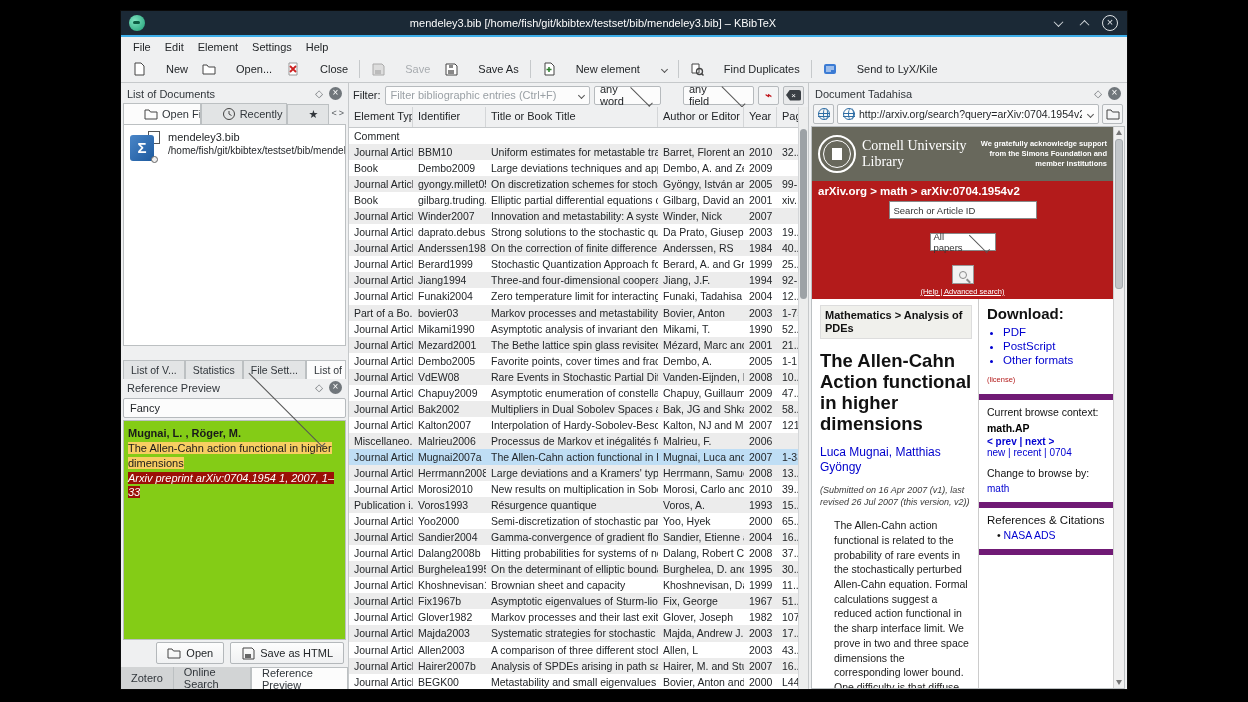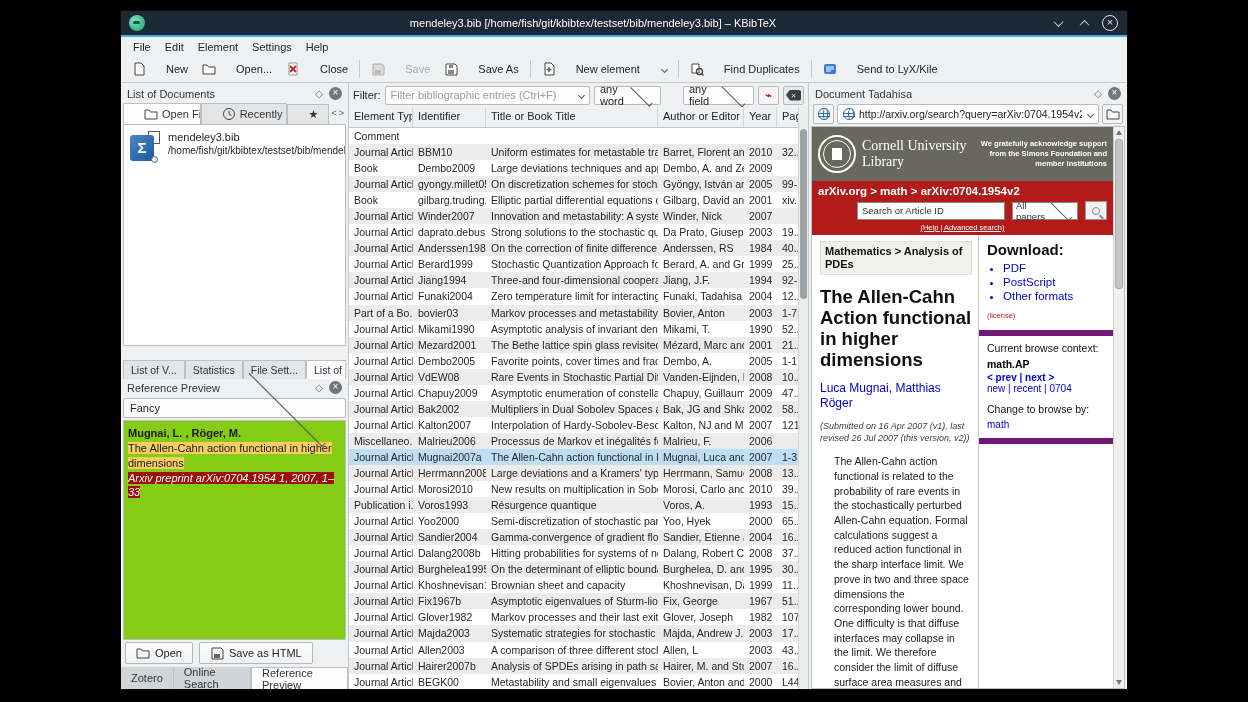--- a/index.html
+++ b/index.html
@@ -51,21 +51,21 @@
   .mtab { padding:3px 7px; border:1px solid #bcc0c2; border-bottom:none; background:#e2e4e5; white-space:nowrap; overflow:hidden; }
   .mtab.sel { background:#fcfcfc; }
   
   .fancy { height:20px; margin:2px 0; background:#fcfcfc; border:1px solid #b6babd; border-radius:2px; display:flex; align-items:center; font-size:11px; color:#232629; padding:0 6px; flex:none; }
   .fancy span { flex:1; }
   
   .ref-preview { flex:1; background:#84cc16; border:1px solid #bcc0c2; padding:5px 4px; font-size:11px; line-height:1.35; overflow:hidden; }
   .ref-authors { color:#1a1a1a; font-weight:600; }
   .ref-title { background:#f8ce62; color:#1a1a1a; display:inline; }
   .ref-src { background:#9b1007; color:#fff; font-style:italic; display:inline; }
-  .ref-buttons { height:26px; display:flex; gap:6px; align-items:center; padding:2px; flex:none; }
+  .ref-buttons { height:26px; display:flex; justify-content:flex-end; gap:6px; align-items:center; padding:2px; flex:none; }
   .pushbtn { display:flex; align-items:center; gap:5px; font-size:11px; color:#232629; background:linear-gradient(#fdfdfd,#f0f1f2); border:1px solid #b4b8bb; border-radius:2px; padding:3px 10px; }
   .bottom-tabs { display:flex; align-items:stretch; height:22px; font-size:11px; color:#31363b; flex:none; margin:1px -2px 0 -2px; background:#e6e7e8; }
   .btab { padding:4px 10px; display:flex; align-items:center; background:#d2d4d5; border-right:1px solid #bcc0c2; }
   .btab.sel { background:#fcfcfc; border:1px solid #bcc0c2; border-bottom:none; }
   
   .filter-row { height:24px; display:flex; align-items:center; gap:4px; padding:2px 4px; font-size:11px; color:#232629; flex:none; }
   .fcombo { flex:1; height:19px; background:#fcfcfc; border:1px solid #b6babd; border-radius:2px; display:flex; align-items:center; padding:0 5px; min-width:0; }
   .fcombo .ph { flex:1; color:#9aa0a5; overflow:hidden; white-space:nowrap; }
   .fselect { width:67px; height:19px; background:#fcfcfc; border:1px solid #b6babd; border-radius:2px; display:flex; align-items:center; padding:0 5px; flex:none; }
   .fselect span { flex:1; }
@@ -91,21 +91,21 @@
   .webview { flex:1; background:#fff; border:1px solid #bcc0c2; position:relative; overflow:hidden; display:flex; flex-direction:column; min-height:0; }
   .web-inner { position:absolute; left:0; top:0; right:11px; bottom:0; overflow:hidden; }
   .cu-banner { height:54px; background:#68685c; display:flex; align-items:center; padding:4px 6px; gap:6px; }
   .seal { width:38px; height:38px; border-radius:50%; border:2px solid #fff; position:relative; flex:none; }
   .seal:after { content:""; position:absolute; inset:3px; border:1px solid #fff; border-radius:50%; }
   .seal:before { content:""; position:absolute; left:12px; top:11px; width:10px; height:12px; background:#fff; z-index:1; }
   .cu-text { font-family:"Liberation Serif",serif; color:#fff; font-size:14px; line-height:1.15; flex:none; }
   .cu-note { flex:1; color:#fff; font-size:7.5px; font-weight:bold; text-align:right; line-height:1.3; }
   .arx-red { background:#b31b1b; color:#fff; padding:4px 6px 3px 6px; }
   .arx-bread { font-size:11.5px; font-weight:bold; }
-  .arx-searchrow { display:flex; justify-content:flex-end; gap:7px; margin-top:4px; align-items:center; }
+  .arx-searchrow { display:flex; justify-content:flex-end; gap:14px; margin-top:4px; align-items:center;flex-direction:column; }
   .arx-input { width:148px; height:18px; background:#fff; border:1px solid #888; font-size:9.5px; color:#333; display:flex; align-items:center; padding:0 4px; }
   .arx-select { width:66px; height:18px; background:#fff; border:1px solid #888; font-size:9.5px; color:#333; display:flex; align-items:center; padding:0 3px; gap:2px; }
   .arx-select span { flex:1; }
   .arx-mag { width:22px; height:19px; background:#f2f2f2; border:1px solid #999; display:flex; align-items:center; justify-content:center; }
   .mag { width:8px; height:8px; border:1.6px solid #8a8a8a; border-radius:50%; position:relative; }
   .mag:after { content:""; position:absolute; width:5px; height:1.8px; background:#8a8a8a; transform:rotate(45deg); left:6px; top:8px; }
   .arx-help { font-size:7.5px; text-align:center; margin-top:3px; }
   .arx-help u { text-decoration:underline; }
   .arx-content { display:flex; align-items:stretch; }
   .arx-left { width:166px; flex:none; padding:6px 6px 6px 8px; }
@@ -682,21 +682,21 @@
                   <span class="mag"></span>
                 </span>
             </div>
             <div class="arx-help"><u>(Help | Advanced search)</u></div>
           </div>
 
           <div class="arx-content">
             <div class="arx-left">
               <div class="subject">Mathematics &gt; Analysis of PDEs</div>
               <div class="ptitle">The Allen-Cahn Action functional in higher dimensions</div>
-              <div class="pauthors">Luca Mugnai, Matthias Röger</div>
+              <div class="pauthors">Luca Mugnai, Matthias Gyöngy</div>
               <div class="psub">(Submitted on 16 Apr 2007 (v1), last revised 26 Jul 2007 (this version, v2))</div>
               <div class="pabs">The Allen-Cahn action functional is related to the probability of rare events in the stochastically perturbed Allen-Cahn equation. Formal calculations suggest a reduced action functional in the sharp interface limit. We prove in two and three space dimensions the corresponding lower bound. One difficulty is that diffuse interfaces may collapse in the limit. We therefore consider the limit of diffuse surface area measures and introduce a generalized velocity and generalized reduced action functional in a class of evolving measures. As a corollary we obtain the</div>
             </div>
             <div class="arx-right">
               <div class="rbox">
                 <div class="dl-title">Download:</div>
                 <ul class="dl-list">
                   <li>PDF</li>
                     <li class="alt">PostScript</li>
                     <li>Other formats</li>
@@ -704,20 +704,24 @@
                 <span class="license">(license)</span>
               </div>
               <div class="rbox">
                 <div class="ctx-label">Current browse context:</div>
                 <div class="ctx-cat">math.AP</div>
                 <div class="prevnext">&lt; prev | next &gt;</div>
                 <div class="navlinks">new | recent | 0704</div>
                 <div class="browse-by">Change to browse by:</div>
                 <div class="blink">math</div>
               </div>
+              <div class="rbox">
+                <div class="refs-title">References &amp; Citations</div>
+                <div class="refs-link">NASA ADS</div>
+              </div>
             </div>
           </div>
         </div>
         <div class="web-scroll">
           <span class="arr up"></span>
           <span class="thumb"></span>
           <span class="arr dn"></span>
         </div>
       </div>
     </div>

